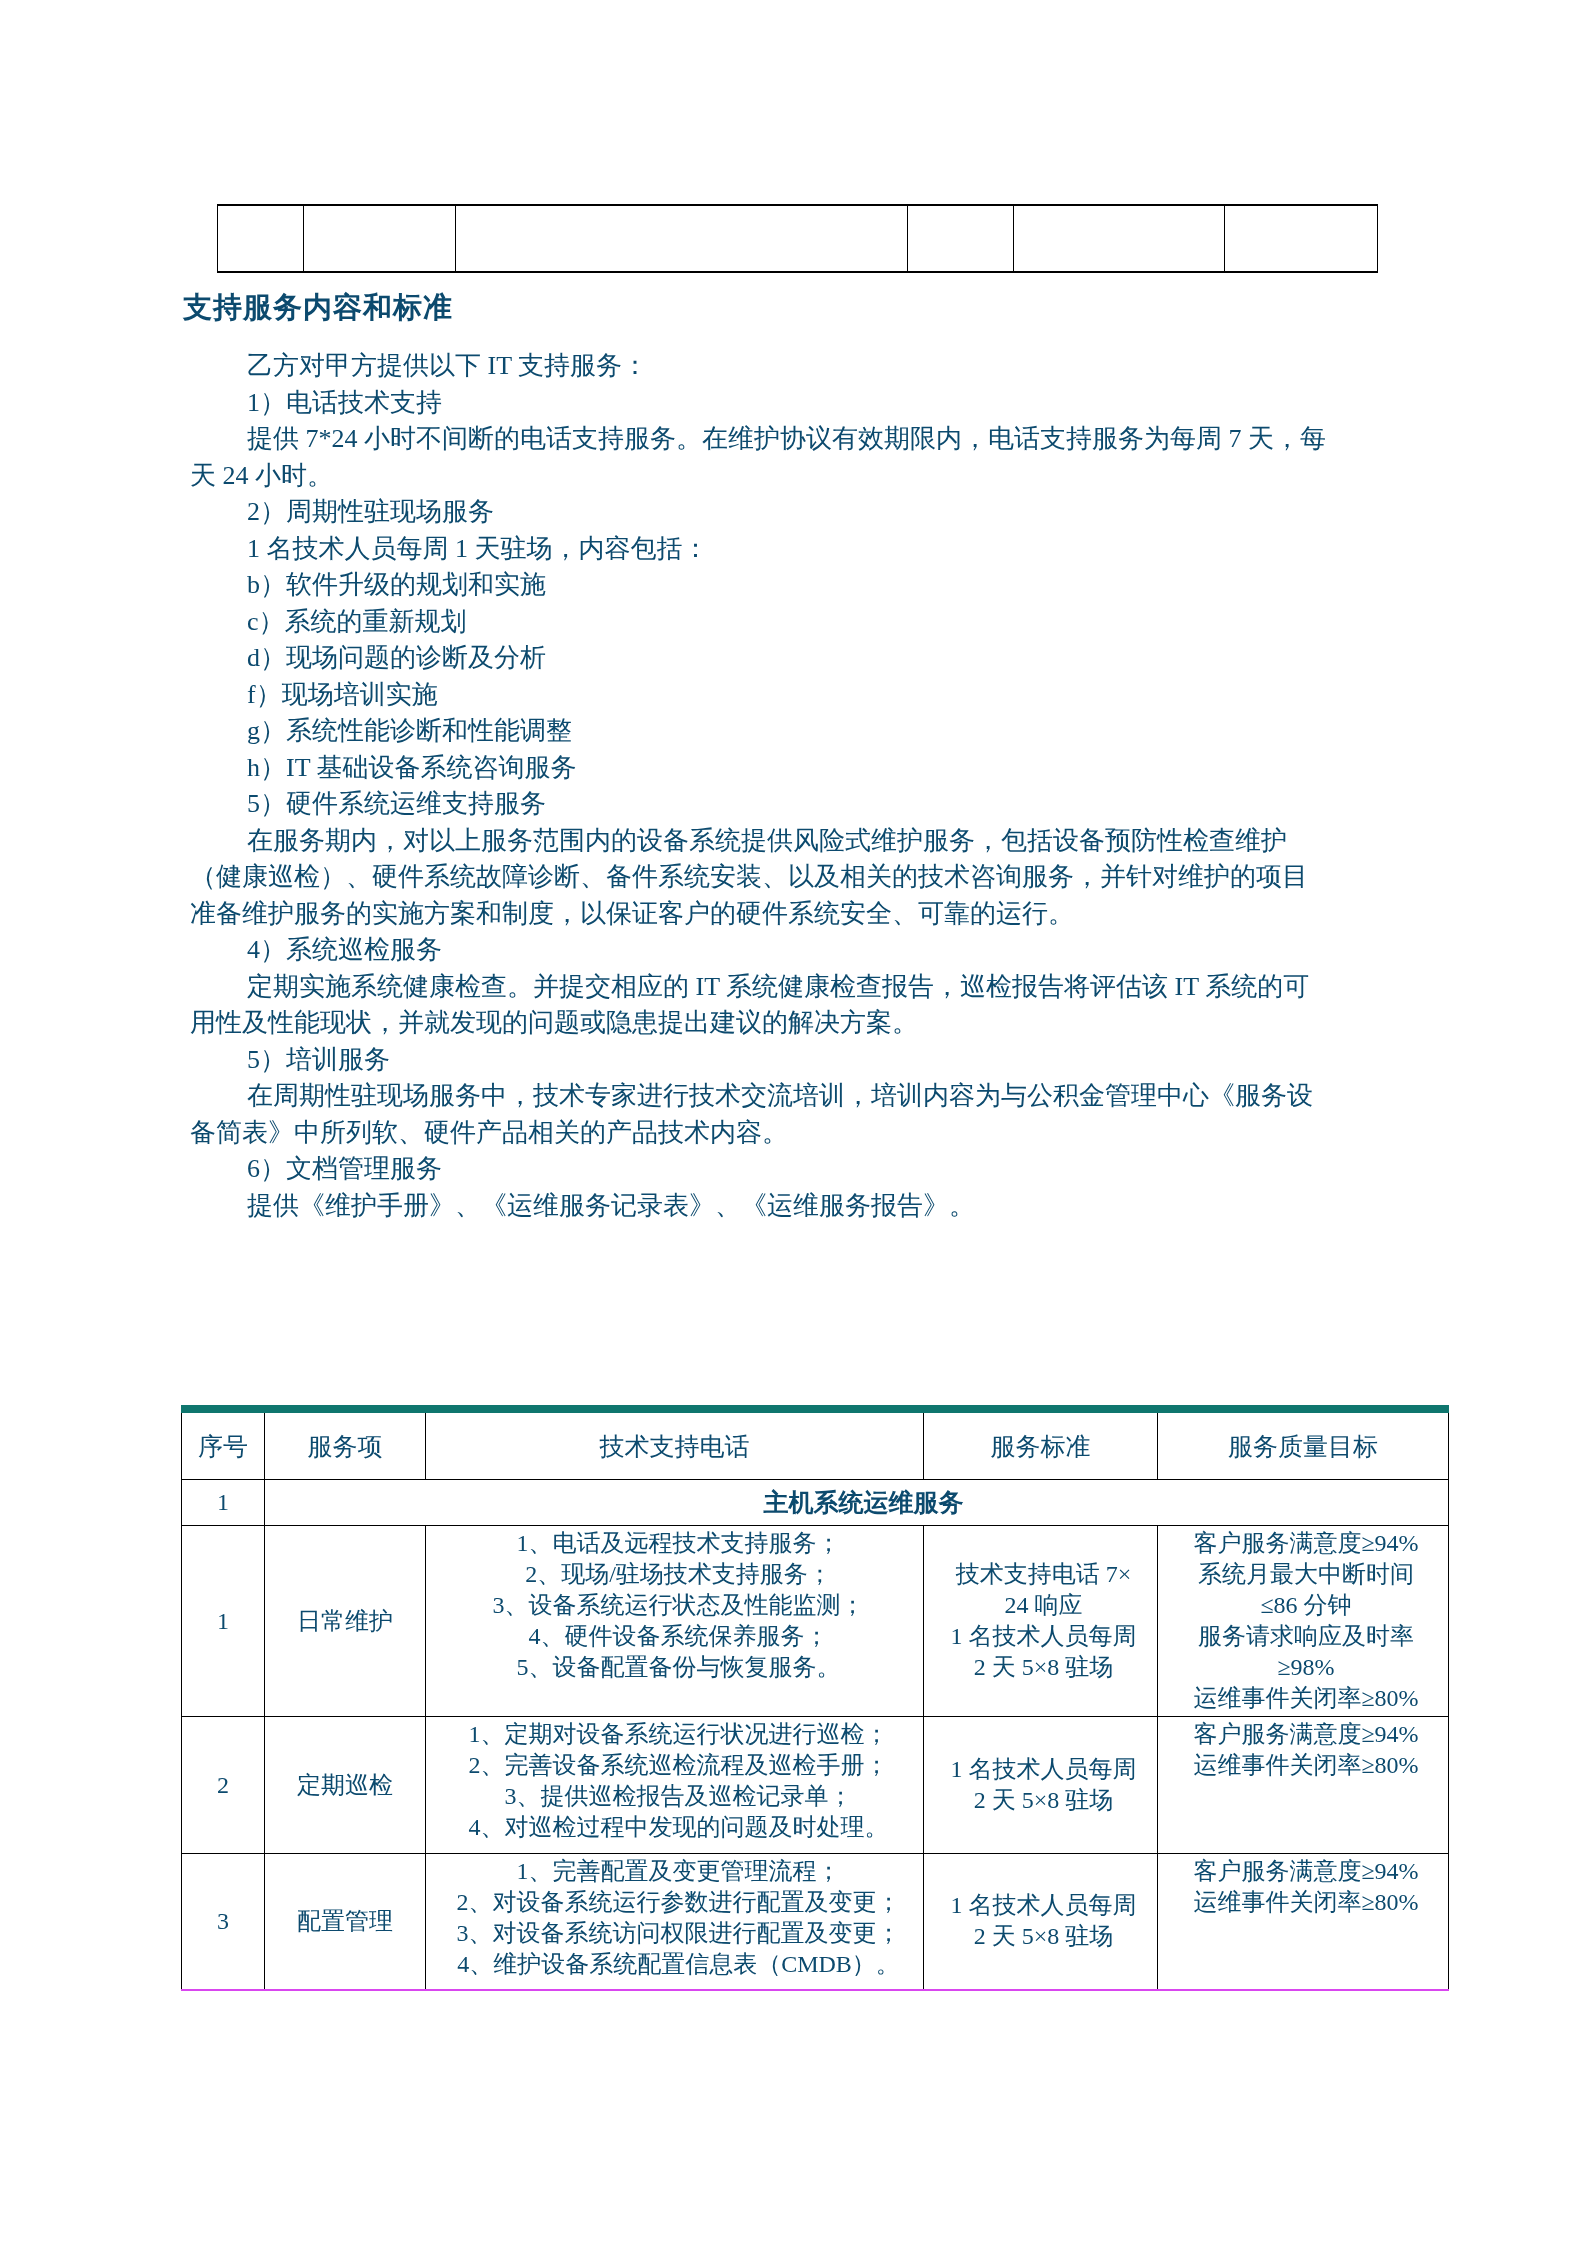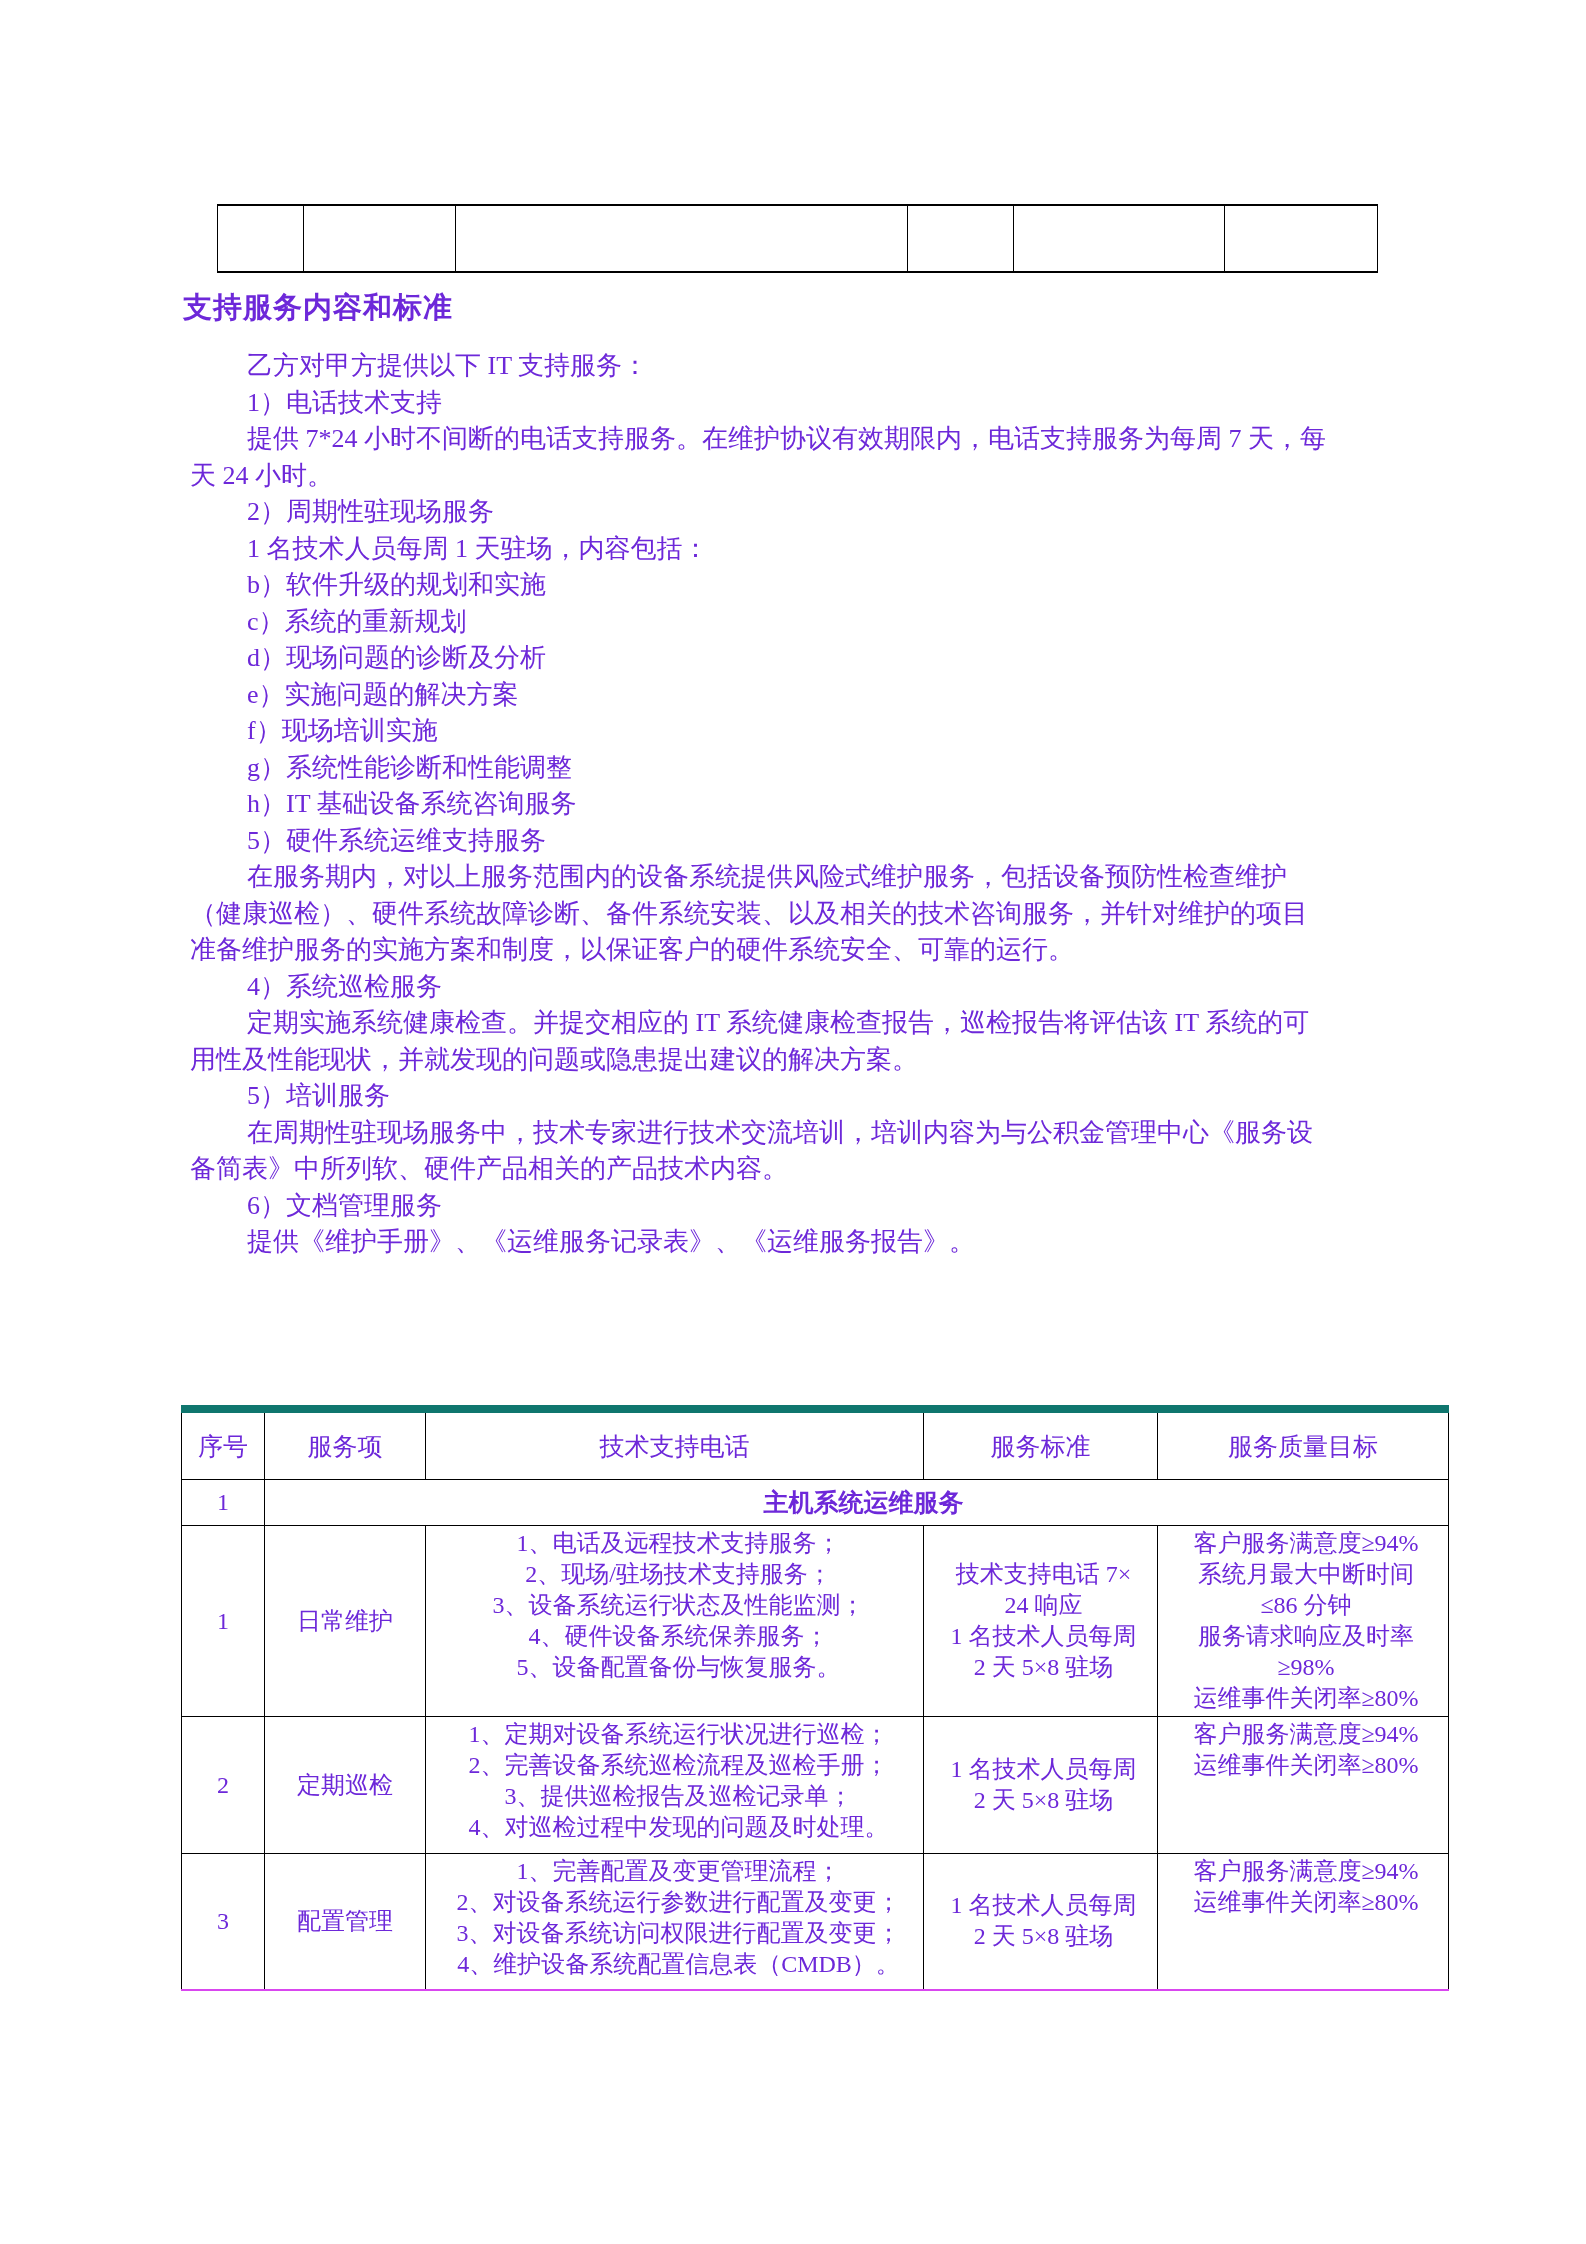--- a/index.html
+++ b/index.html
@@ -1,21 +1,21 @@
 <!DOCTYPE html>
 <html lang="zh"><head>
 <meta charset="utf-8">
 <style>
   html, body { margin: 0; padding: 0; background: #ffffff; }
   .page {
     position: relative;
     width: 1586px;
     height: 2244px;
     background: #ffffff;
-    color: #6d28d9;
+    color: #0c4a6e;
     font-family: "Liberation Serif", "DejaVu Serif", serif;
   }
 
   
   .frag-table {
     position: absolute;
     left: 217px;
     top: 204px;
     width: 1160px;
     height: 69px;
@@ -124,21 +124,20 @@
   <div class="body-text">
     <div class="para">乙方对甲方提供以下 IT 支持服务：</div>
     <div class="para">1）电话技术支持</div>
     <div class="para">提供 7*24 小时不间断的电话支持服务。在维护协议有效期限内，电话支持服务为每周 7 天，每
 天 24 小时。</div>
     <div class="para">2）周期性驻现场服务</div>
     <div class="para">1 名技术人员每周 1 天驻场，内容包括：</div>
     <div class="para">b）软件升级的规划和实施</div>
     <div class="para">c）系统的重新规划</div>
     <div class="para">d）现场问题的诊断及分析</div>
-    <div class="para">e）实施问题的解决方案</div>
     <div class="para">f）现场培训实施</div>
     <div class="para">g）系统性能诊断和性能调整</div>
     <div class="para">h）IT 基础设备系统咨询服务</div>
     <div class="para">5）硬件系统运维支持服务</div>
     <div class="para">在服务期内，对以上服务范围内的设备系统提供风险式维护服务，包括设备预防性检查维护
 （健康巡检）、硬件系统故障诊断、备件系统安装、以及相关的技术咨询服务，并针对维护的项目
 准备维护服务的实施方案和制度，以保证客户的硬件系统安全、可靠的运行。</div>
     <div class="para">4）系统巡检服务</div>
     <div class="para">定期实施系统健康检查。并提交相应的 IT 系统健康检查报告，巡检报告将评估该 IT 系统的可
 用性及性能现状，并就发现的问题或隐患提出建议的解决方案。</div>

